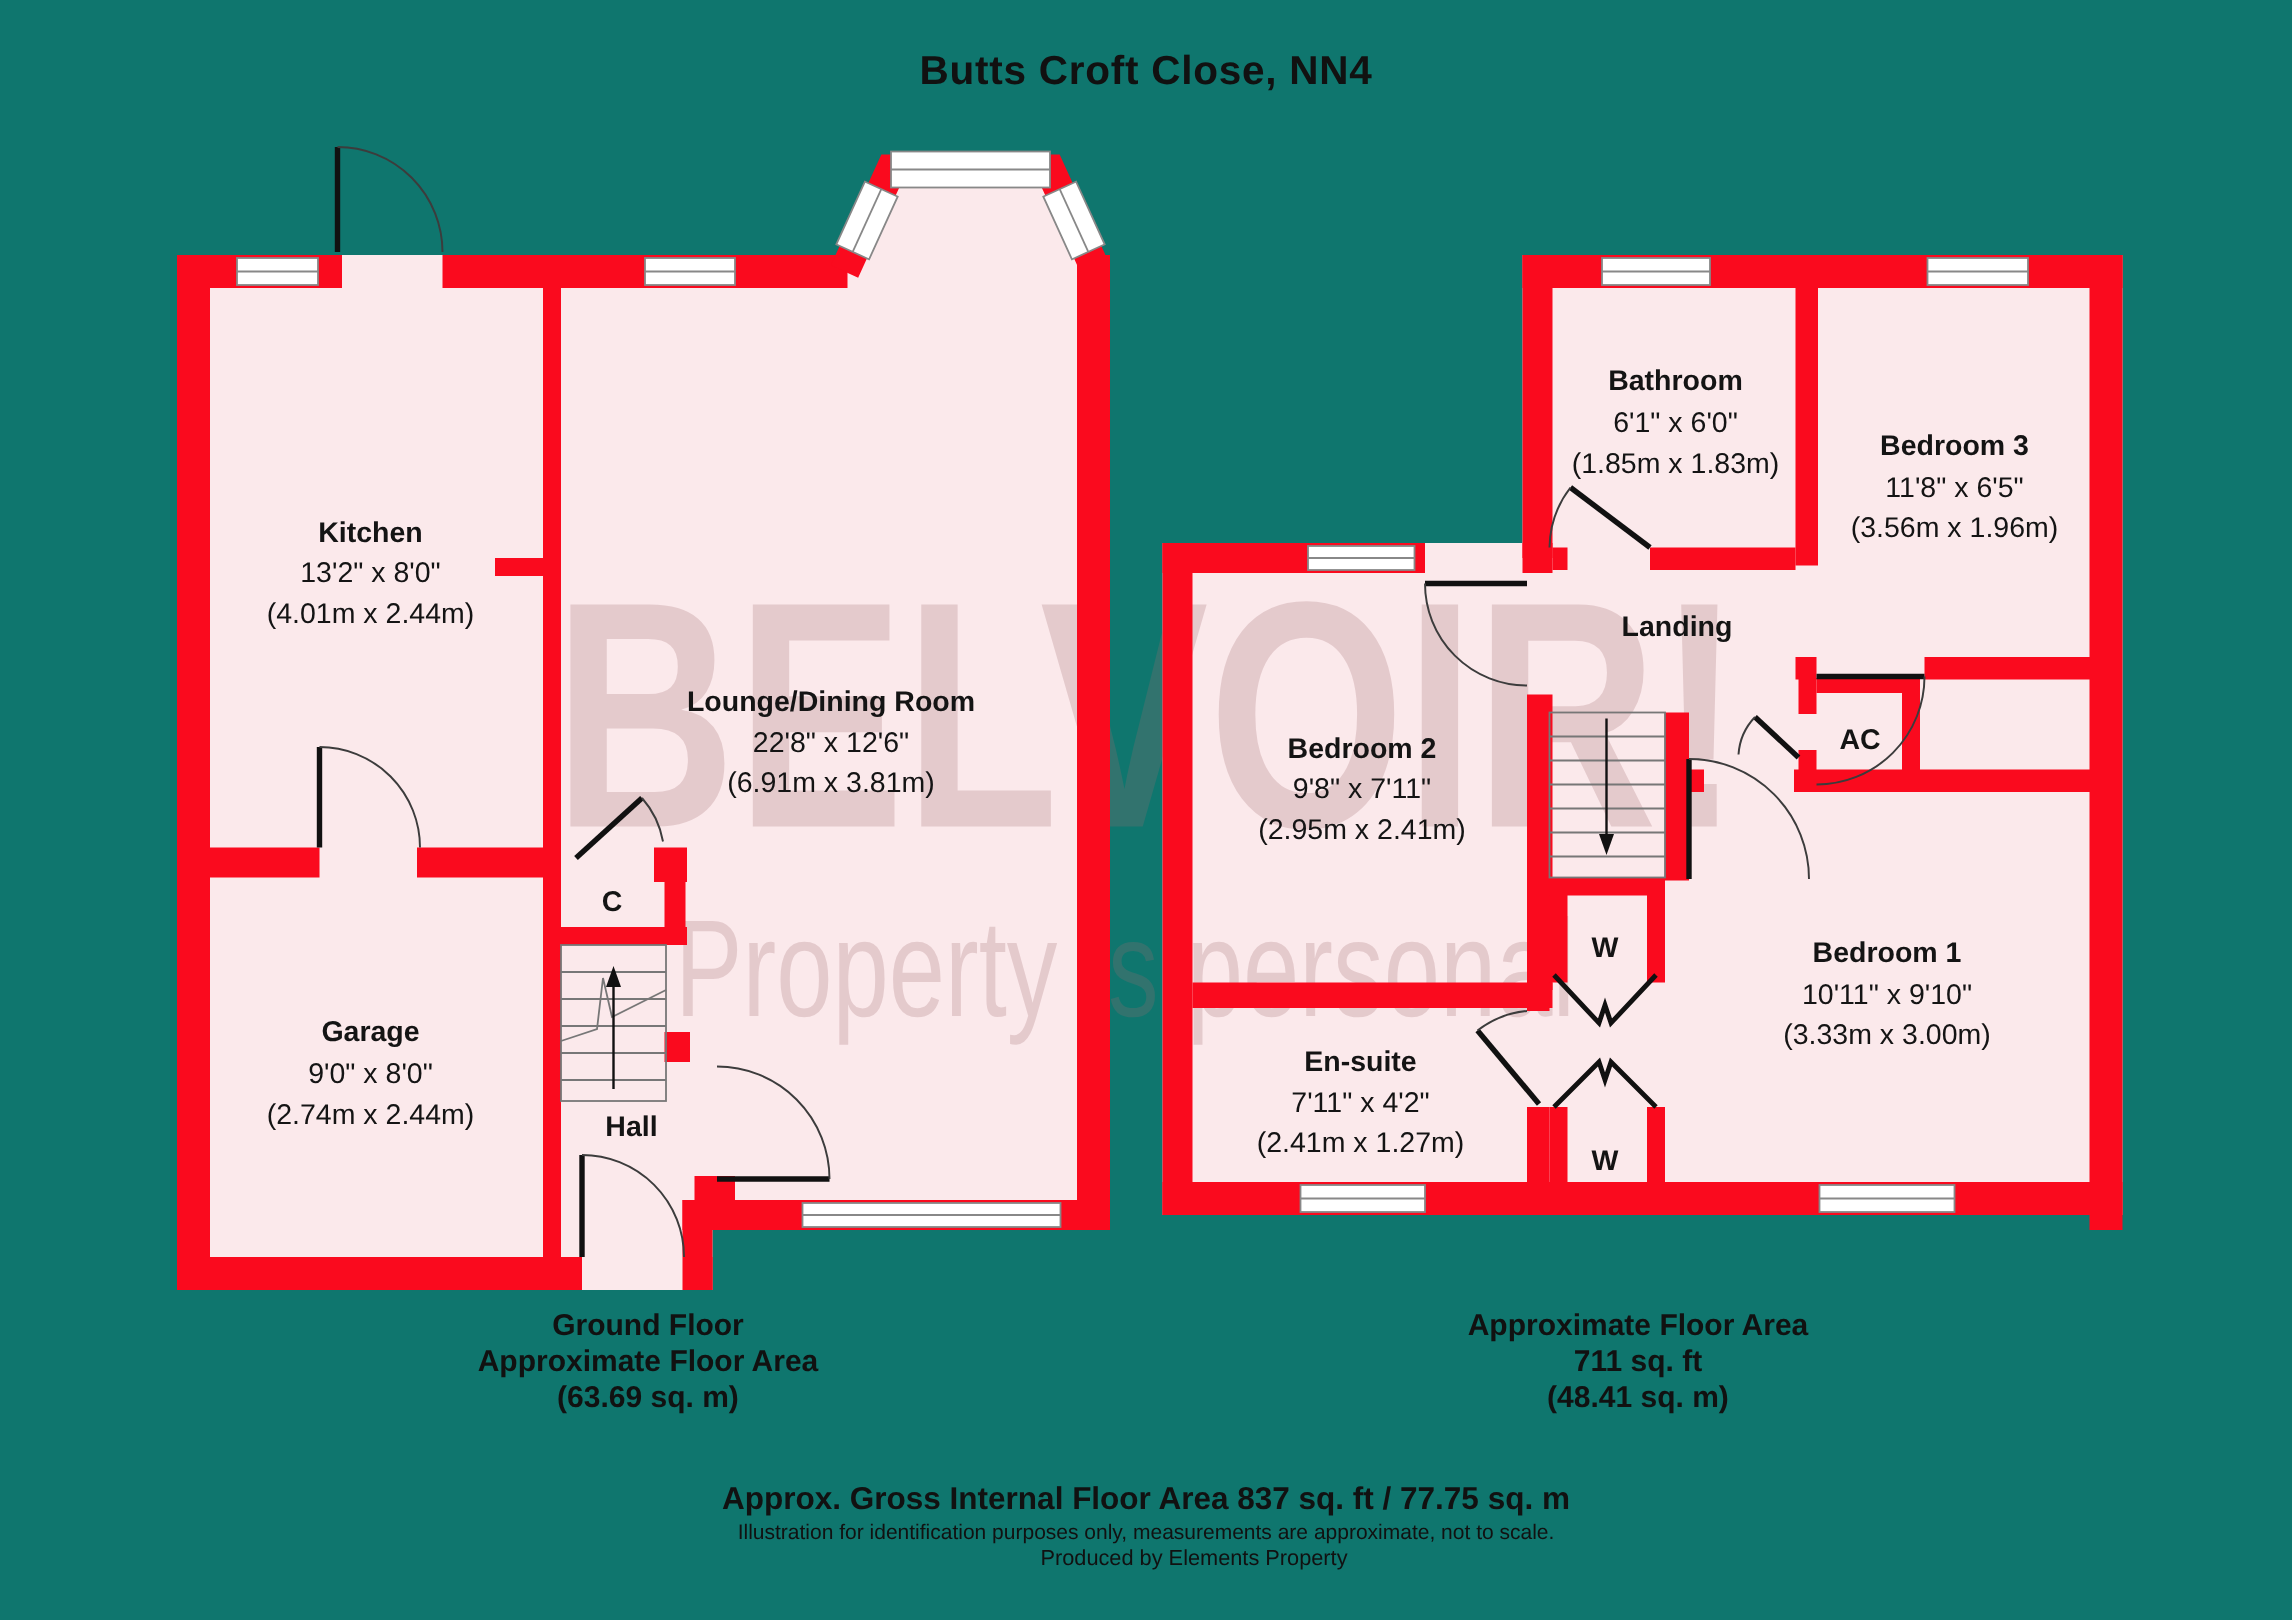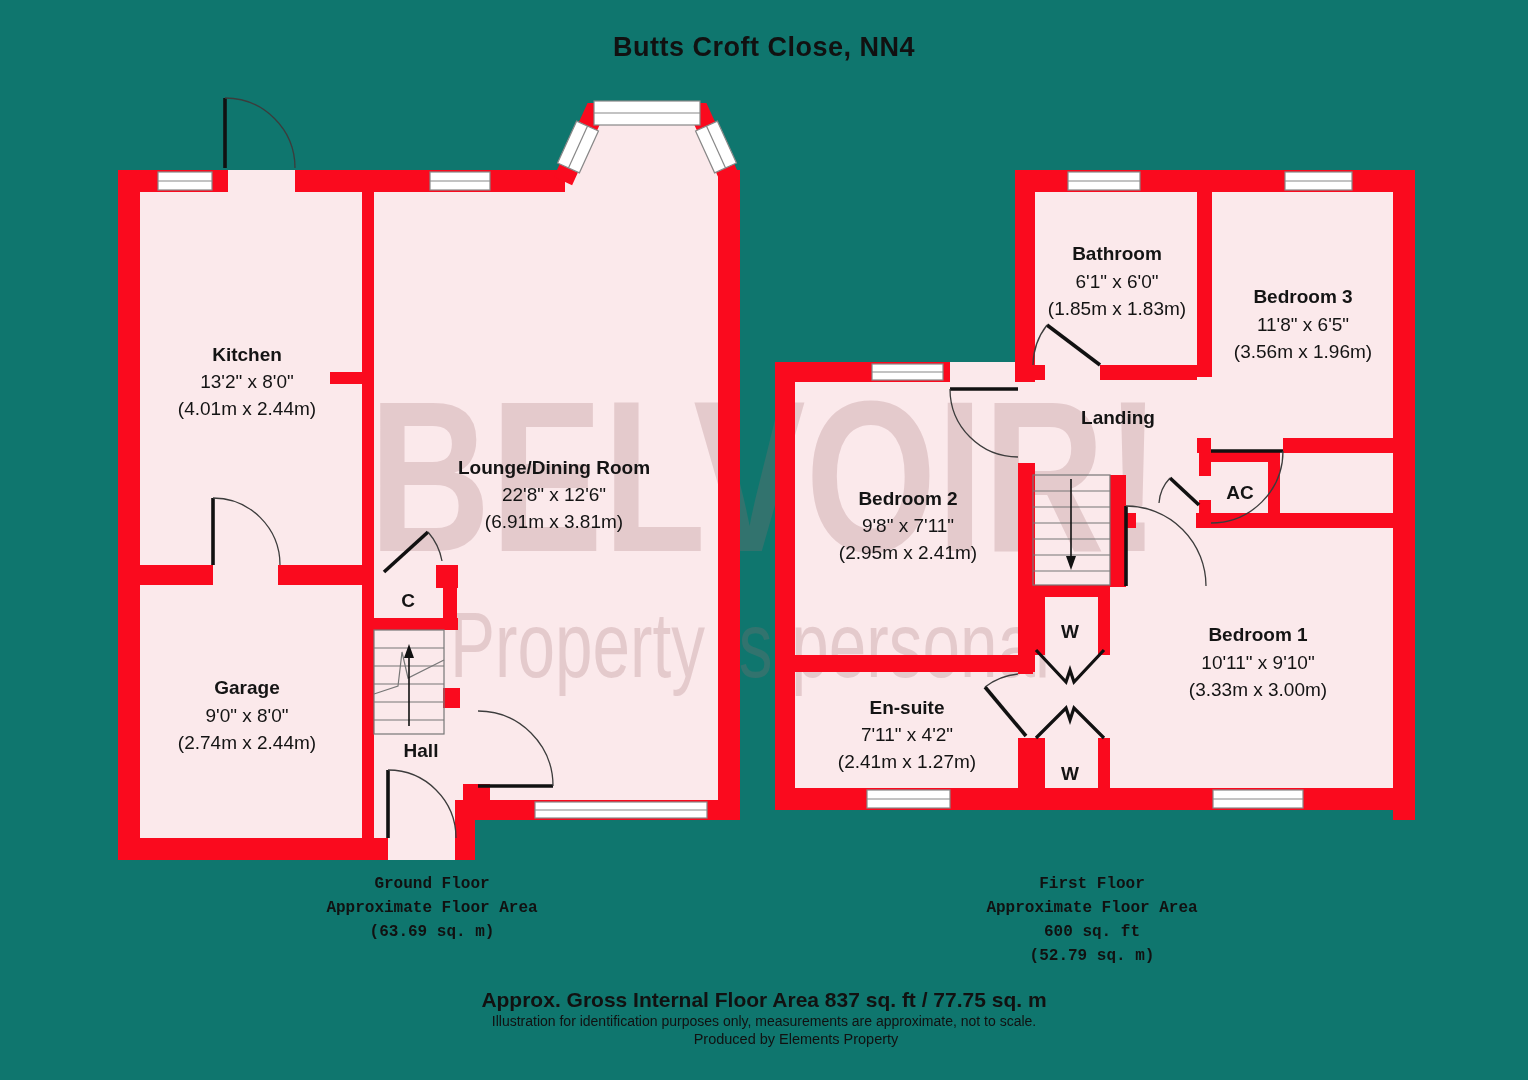--- a/index.html
+++ b/index.html
@@ -28,21 +28,21 @@
   .winline{stroke:#888888;stroke-width:1.2;}
   .leaf{stroke:#111111;stroke-width:3.6;fill:none;}
   .arc{stroke:#3c3c3c;stroke-width:1.3;fill:none;}
   .step{stroke:#777777;stroke-width:1.2;fill:none;}
   .arrowline{stroke:#111111;stroke-width:1.6;fill:none;}
   .arrowhead{fill:#111111;}
   .chev{stroke:#111111;stroke-width:3.2;fill:none;}
   .wm{fill:#a06a6e;opacity:0.24;font-family:"Liberation Sans",sans-serif;}
   .summary{
     position:absolute;width:450px;text-align:center;
-    font-size:16px;font-weight:bold;line-height:24px;font-family:Liberation Mono, monospace;
+    font-size:20px;font-weight:bold;line-height:24px;
   }
   .gross{
     position:absolute;top:988px;left:0;width:100%;text-align:center;
     font-size:21px;font-weight:bold;
   }
   .disclaimer{
     position:absolute;top:1013px;left:0;width:100%;text-align:center;font-size:14px;
   }
   .produced{
     position:absolute;top:1031px;left:0;width:100%;text-align:center;font-size:14.5px;padding-left:32px;
@@ -242,23 +242,22 @@
       <text class="room-name" x="1070" y="780">W</text>
     </g>
   </svg>
 
   <div class="summary" style="left:207px;top:872px;">
     <div>Ground Floor</div>
     <div>Approximate Floor Area</div>
     <div>(63.69 sq. m)</div>
   </div>
   <div class="summary" style="left:867px;top:872px;">
-    <div>First Floor</div>
     <div>Approximate Floor Area</div>
-    <div>600 sq. ft</div>
-    <div>(52.79 sq. m)</div>
+    <div>711 sq. ft</div>
+    <div>(48.41 sq. m)</div>
   </div>
 
   <div class="gross">Approx. Gross Internal Floor Area 837 sq. ft / 77.75 sq. m</div>
   <div class="disclaimer">Illustration for identification purposes only, measurements are approximate, not to scale.</div>
   <div class="produced">Produced by Elements Property</div>
 
 </div>
 
 </body></html>

